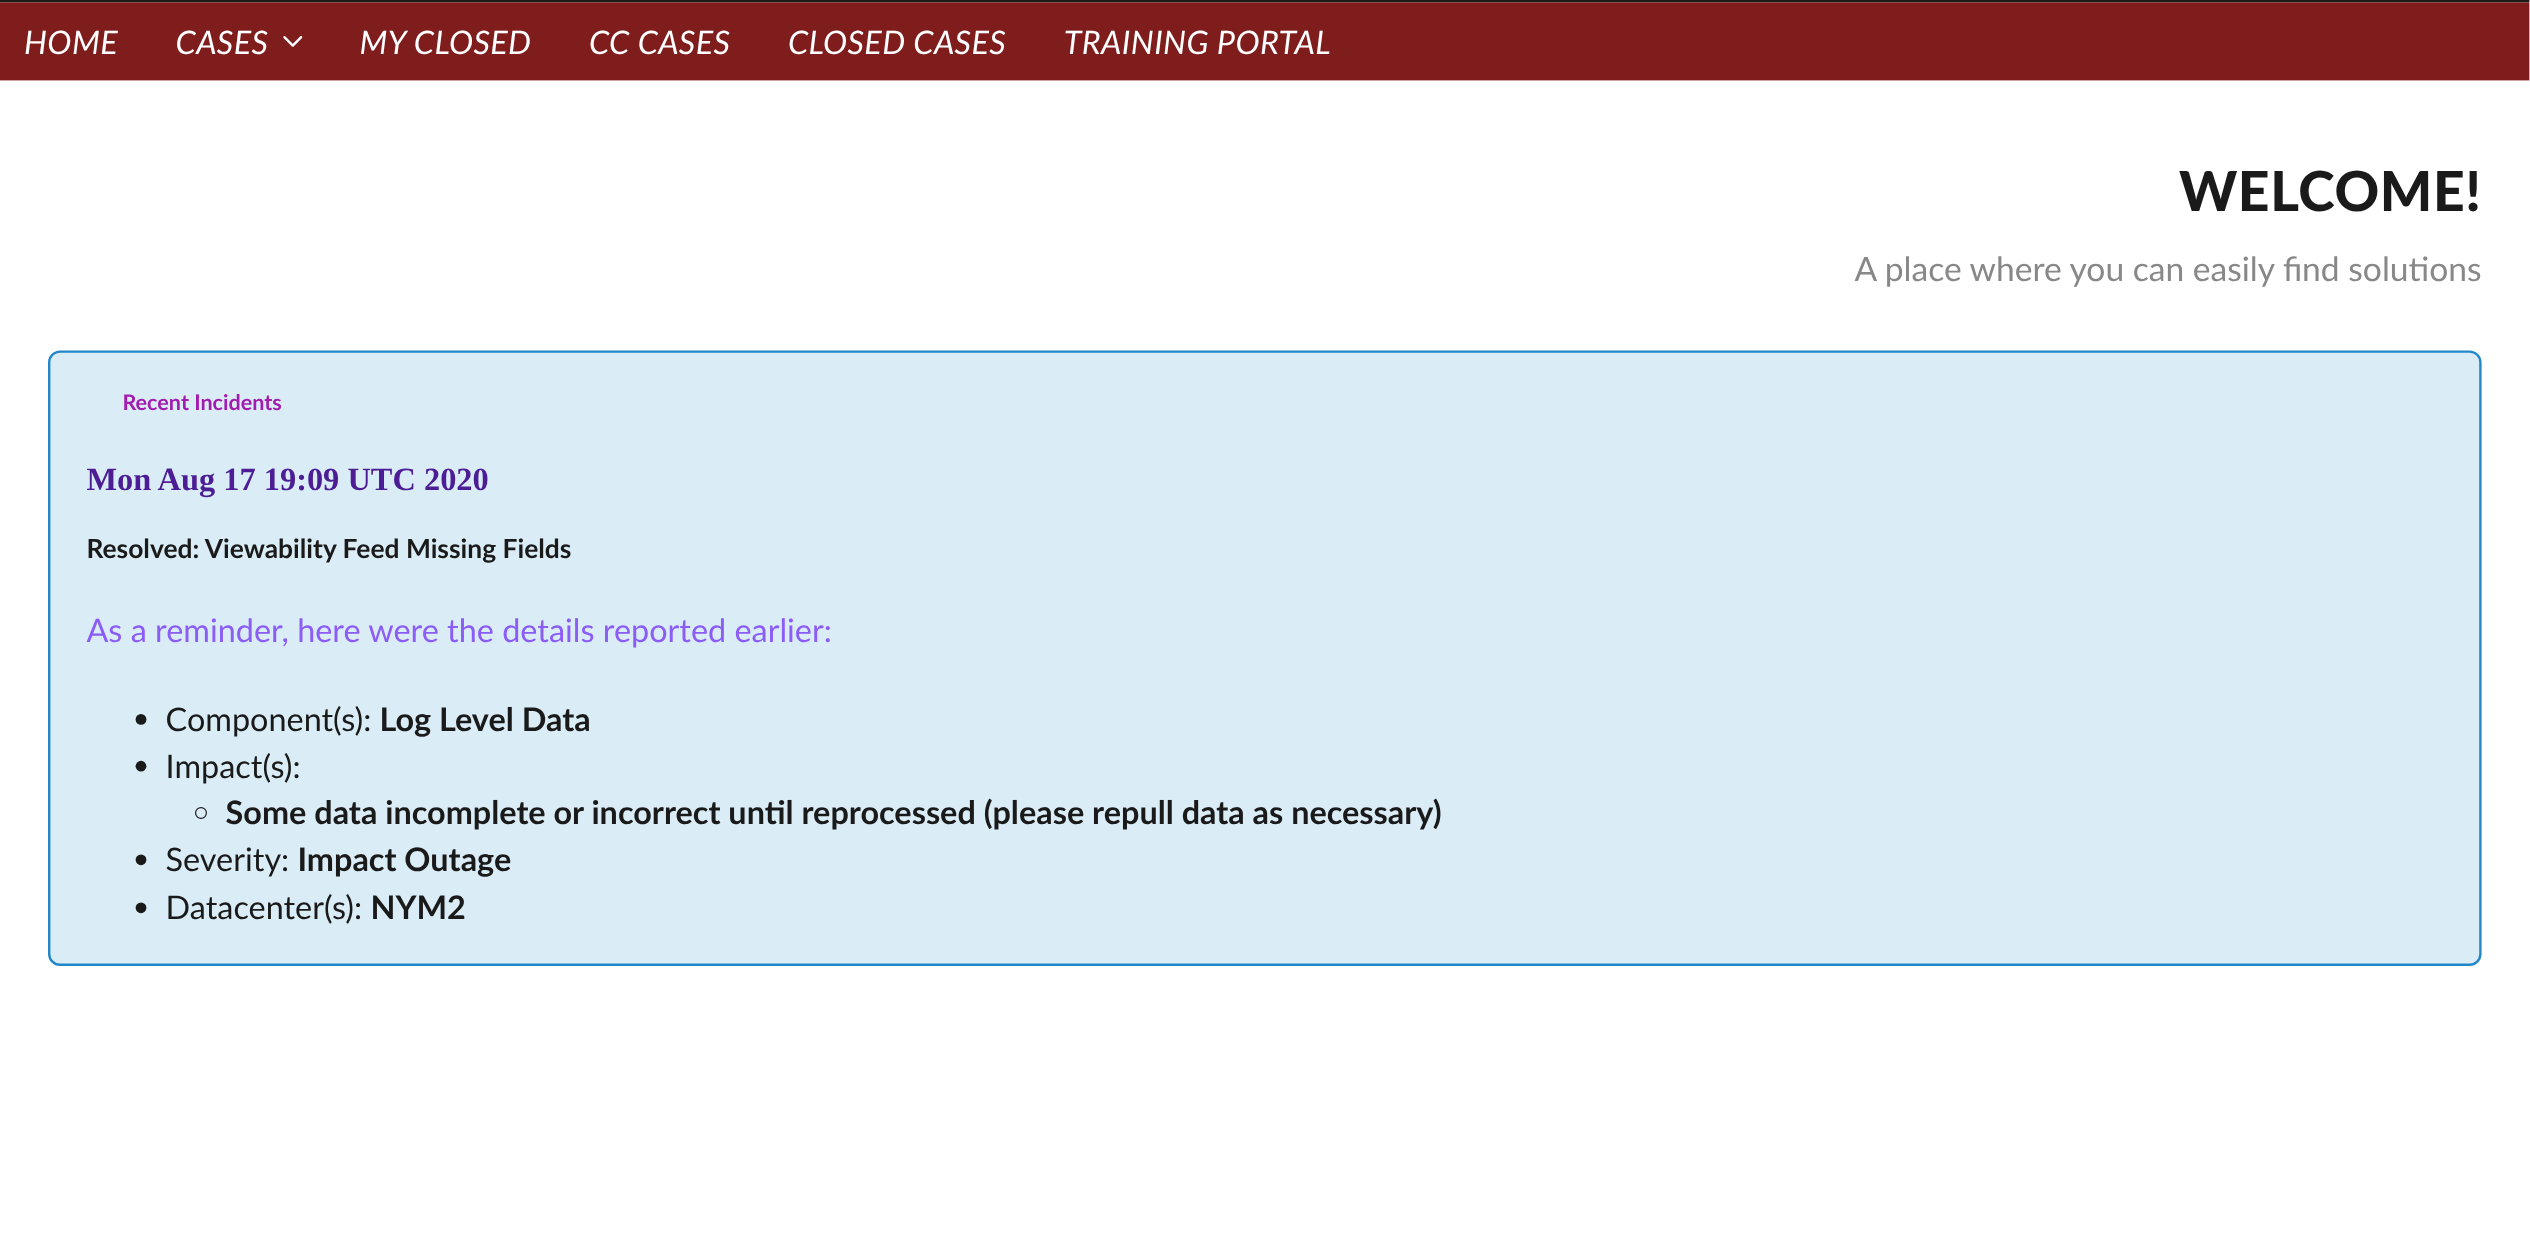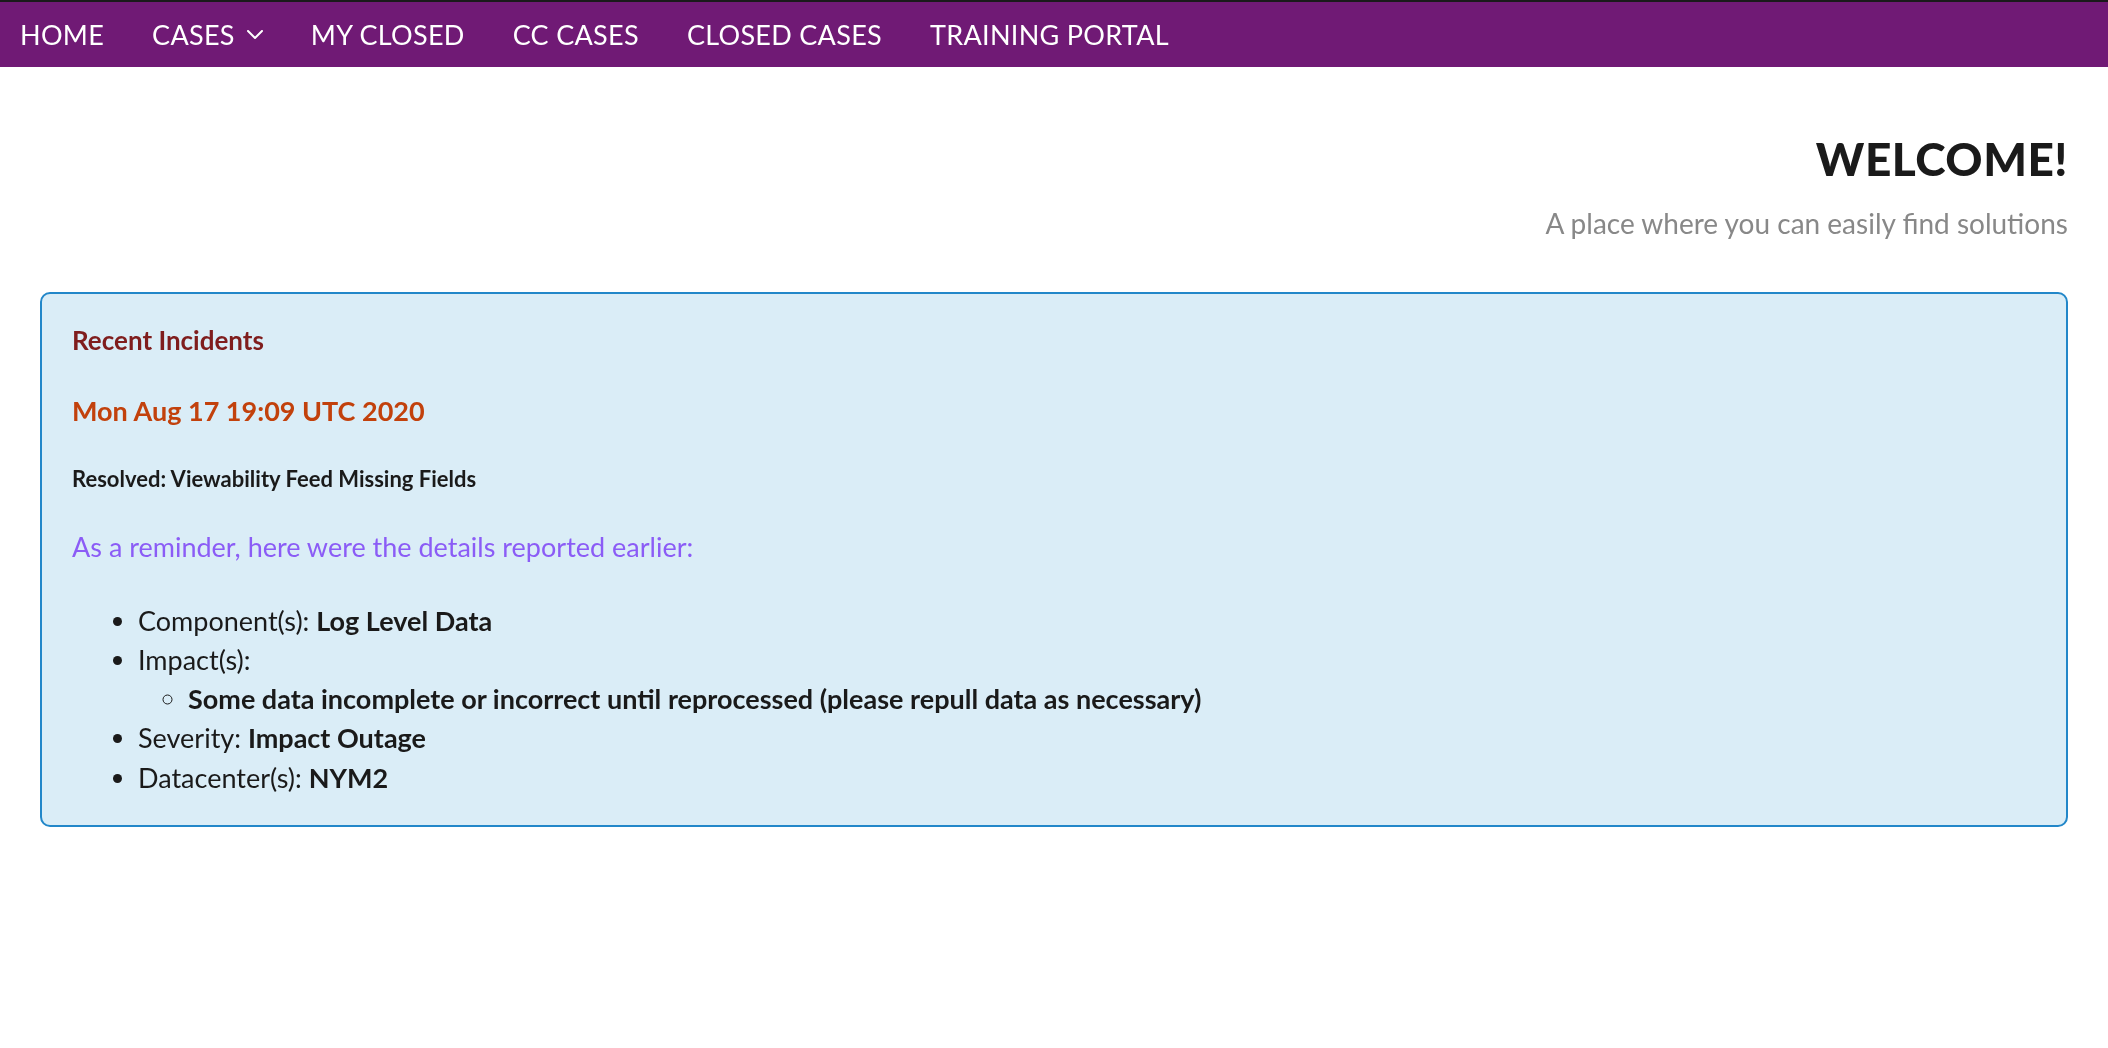--- a/index.html
+++ b/index.html
@@ -10,25 +10,26 @@
     body {
       font-family: 'Lato', 'Helvetica Neue', Arial, sans-serif;
       background: #fff;
       color: #1a1a1a;
     }
     .top-border {
       height: 2px;
       background: #1a1a1a;
     }
     .navbar {
-      background: #701a75;
+      background: #7f1d1d;
       height: 65px;
       display: flex;
       align-items: center;
       padding: 1px 8px;
+      font-style: italic;
     }
     .nav-item {
       color: #fff;
       font-size: 27px;
       font-weight: 400;
       padding: 0 24px;
       cursor: pointer;
       display: flex;
       align-items: center;
       gap: 12px;
@@ -66,31 +67,32 @@
       font-weight: 400;
     }
     .incident-panel {
       border: 2px solid #2287c9;
       border-radius: 10px;
       background: #daedf7;
       padding: 30px 30px 28px 30px;
       margin-bottom: 40px;
     }
     .panel-title {
-      font-size: 26px;
+      font-size: 18px;
       font-weight: 700;
-      color: #7f1d1d;
-      margin-left: 0;
+      color: #a21caf;
+      margin-left: 30px;
       margin-bottom: 38px;
     }
     .incident-date {
       font-size: 27px;
       font-weight: 700;
-      color: #c2410c;
-      margin-bottom: 38px;
+      color: #4c1d95;
+      margin-bottom: 28px;
+      font-family: Liberation Serif, serif;
     }
     .incident-title {
       font-size: 22px;
       font-weight: 700;
       color: #1a1a1a;
       margin-bottom: 38px;
     }
     .incident-body {
       font-size: 27px;
       color: #1a1a1a;

